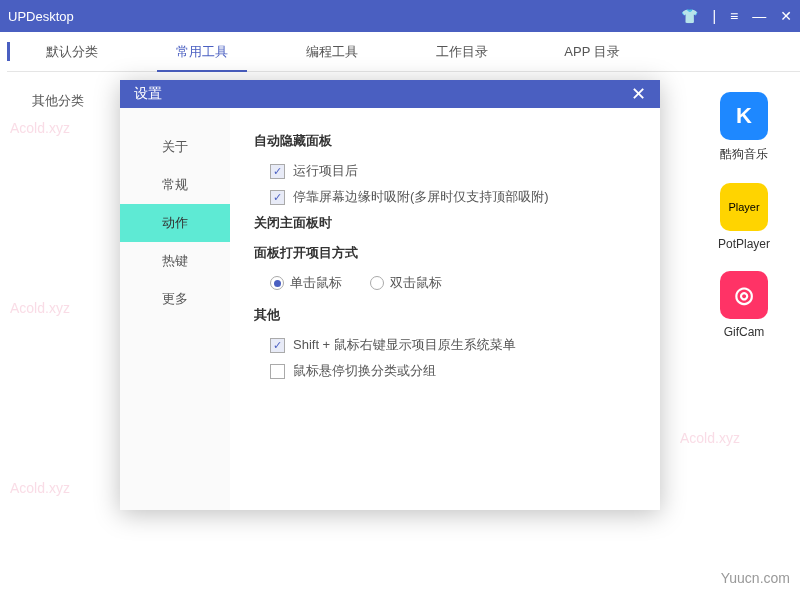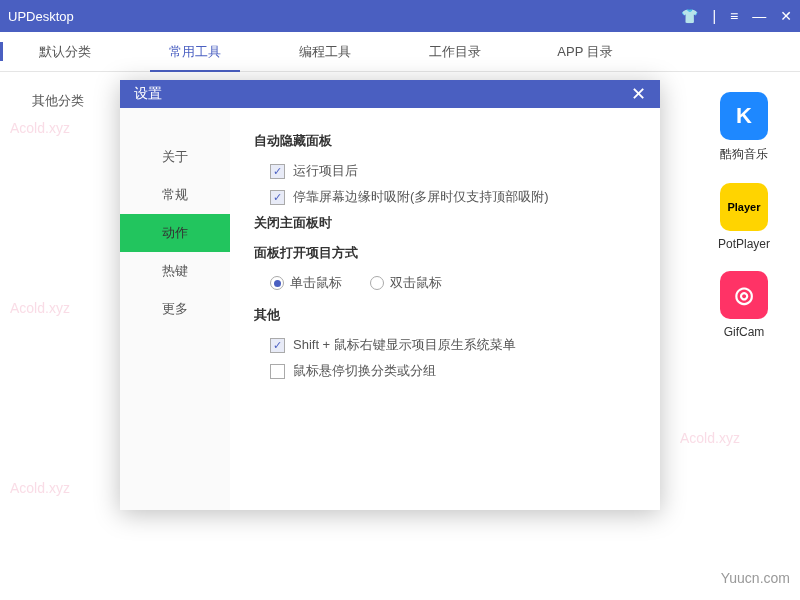--- a/index.html
+++ b/index.html
@@ -3,50 +3,50 @@
 <meta charset="utf-8">
 <style>
 * { margin: 0; padding: 0; box-sizing: border-box; font-family: "Microsoft YaHei", sans-serif; }
 body { width: 800px; height: 600px; background: #fff; overflow: hidden; position: relative; }
 
 .titlebar { height: 30px; background: #4a5fc1; display: flex; align-items: center; padding: 16px 8px; color: #fff; font-size: 13px; }
 .titlebar-title { flex: 1; }
 .titlebar-icons { display: flex; gap: 14px; align-items: center; }
 .titlebar-icons span { cursor: pointer; font-size: 14px; }
 
-.tabs { height: 40px; display: flex; border-bottom: 1px solid #e5e5e5; }
+.tabs { height: 40px; display: flex; border-bottom: 1px solid #e5e5e5; margin-left: 7px; }
 .tab { flex: 0 0 130px; display: flex; align-items: center; justify-content: center; font-size: 13px; color: #555; cursor: pointer; position: relative; }
 .tab.active { color: #4a5fc1; }
 .tab.active::after { content: ''; position: absolute; bottom: -1px; left: 20px; right: 20px; height: 2px; background: #4a5fc1; }
 .tab.leftmark::before { content: ''; position: absolute; left: 0; top: 10px; bottom: 10px; width: 3px; background: #4a5fc1; }
 
 .body-area { display: flex; height: calc(600px - 70px); }
 .leftcol { width: 160px; padding-top: 12px; }
 .leftcat { padding: 8px 32px; font-size: 13px; color: #555; cursor: pointer; }
 
 .app-grid { flex: 1; position: relative; }
 .app-icons { position: absolute; right: 30px; top: 20px; display: flex; flex-direction: column; gap: 20px; }
 .app-item { display: flex; flex-direction: column; align-items: center; gap: 6px; cursor: pointer; }
 .app-icon { width: 48px; height: 48px; border-radius: 10px; display: flex; align-items: center; justify-content: center; font-weight: bold; color: #fff; font-size: 22px; }
 .app-label { font-size: 12px; color: #333; }
 .ico-kugou { background: #1e88ff; }
-.ico-pot { background: #ffd400; color: #000; font-size: 11px; font-weight: 700; }
+.ico-pot { background: #ffd400; color: #000; font-size: 11px; font-weight: 400; }
 .ico-gif { background: #ff3366; }
 
 .watermark { position: absolute; color: #f6c6d6; font-size: 14px; pointer-events: none; opacity: 0.6; }
 .brand { position: absolute; right: 10px; bottom: 14px; color: #999; font-size: 14px; }
 
 .modal { position: absolute; left: 120px; top: 80px; width: 540px; height: 430px; background: #fff; box-shadow: 0 4px 24px rgba(0,0,0,0.25); display: flex; flex-direction: column; }
 .modal-header { height: 28px; background: #4a5fc1; color: #fff; display: flex; align-items: center; padding: 0 14px; font-size: 14px; }
 .modal-header-title { flex: 1; }
 .modal-close { cursor: pointer; font-size: 18px; }
 .modal-body { flex: 1; display: flex; }
-.modal-nav { width: 110px; background: #fafafa; padding-top: 30px; }
+.modal-nav { width: 110px; background: #fafafa; padding-top: 20px; }
 .modal-nav-item { padding: 10px 0; text-align: center; font-size: 13px; color: #555; cursor: pointer; }
-.modal-nav-item.sel { background: #22c55e; color: #333; }
+.modal-nav-item.sel { background: #5eead4; color: #333; }
 .modal-content { flex: 1; padding: 18px 24px; overflow-y: auto; }
 .section-title { font-size: 13px; font-weight: 600; color: #333; margin-bottom: 12px; margin-top: 6px; }
 .opt-row { display: flex; align-items: center; gap: 8px; margin: 8px 0 8px 16px; font-size: 13px; color: #555; }
 .radio-row { display: flex; gap: 28px; margin: 8px 0 14px 16px; }
 .radio-item { display: flex; align-items: center; gap: 6px; font-size: 13px; color: #555; }
 .cb { width: 15px; height: 15px; border: 1px solid #aaa; display: inline-flex; align-items: center; justify-content: center; font-size: 11px; color: #4a5fc1; background: #fff; }
 .cb.checked { background: #e8ebf7; }
 .rd { width: 14px; height: 14px; border: 1px solid #aaa; border-radius: 50%; display: inline-flex; align-items: center; justify-content: center; }
 .rd.sel::after { content: ''; width: 7px; height: 7px; background: #4a5fc1; border-radius: 50%; }
 </style>

